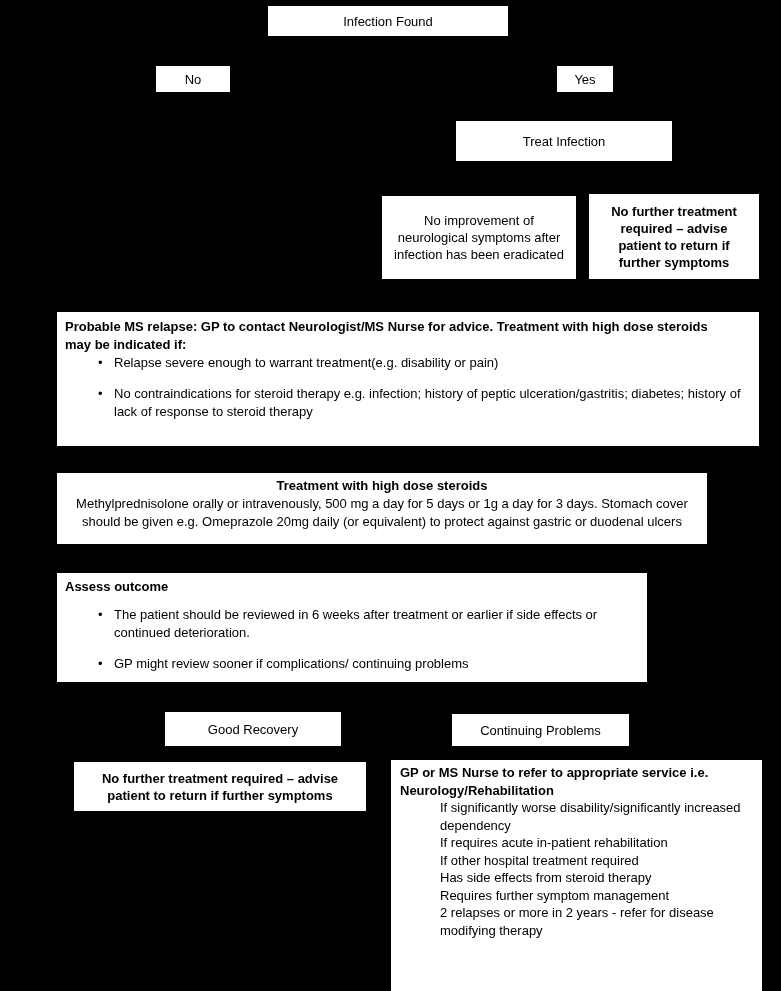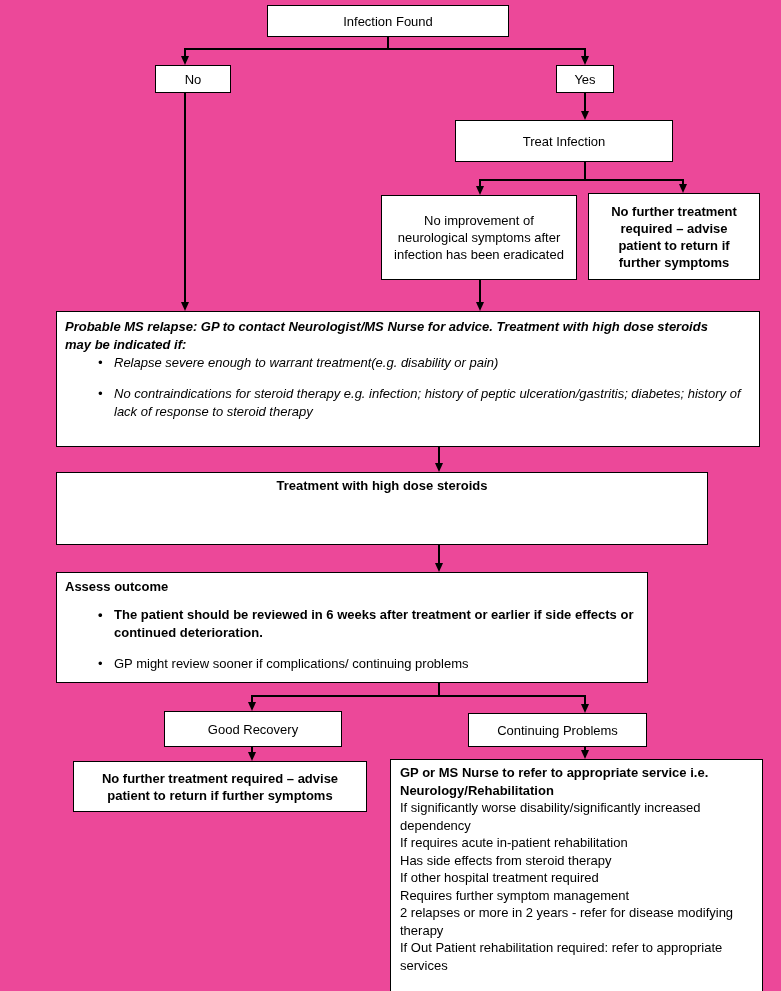--- a/index.html
+++ b/index.html
@@ -1,19 +1,19 @@
 <!DOCTYPE html>
 <html><head>
 <meta charset="utf-8">
 <style>
   html,body{margin:0;padding:0;background:#ffffff;}
   #canvas{
     position:relative;
     width:781px;height:991px;
-    background:#ec4899;
+    background:#000000;
     font-family:"Liberation Sans", sans-serif;
     color:#000000;
     font-size:13px;
   }
   .box{
     position:absolute;
     background:#ffffff;
     border:1.5px solid #000000;
     box-sizing:border-box;
     line-height:17px;
@@ -26,21 +26,21 @@
   .arrowhead{
     position:absolute;width:0;height:0;
     border-left:4.5px solid transparent;
     border-right:4.5px solid transparent;
     border-top:9px solid #000000;
   }
   .blist{margin:0;padding:0;list-style:none;}
   .blist li{position:relative;padding-left:49px;line-height:18px;}
   .blist li::before{content:"\2022";position:absolute;left:33px;top:0;}
   .hline-block{display:block;white-space:nowrap;}
-  .refer-line{display:block;}
+  .refer-line{display:block;margin-left:40px;}
 </style>
 </head>
 <body>
 
 <div id="canvas">
 
   <div class="box flexc" style="left:267px;top:5px;width:242px;height:32px;">
     <span>Infection Found</span>
   </div>
 
@@ -57,62 +57,62 @@
   </div>
 
   <div class="box flexc" style="left:381px;top:195px;width:196px;height:85px;padding:0 11px;">
     <span>No improvement of neurological symptoms after infection has been eradicated</span>
   </div>
 
   <div class="box flexc bold" style="left:588px;top:193px;width:172px;height:87px;padding:0 10px;">
     <span>No further treatment required – advise patient to return if further symptoms</span>
   </div>
 
-  <div class="box" style="left:56px;top:311px;width:704px;height:136px;padding:6px 4px 0 8px;line-height:18px;font-style:italic;">
+  <div class="box" style="left:56px;top:311px;width:704px;height:136px;padding:6px 4px 0 8px;line-height:18px;">
     <span class="bold hline-block">Probable MS relapse: GP to contact Neurologist/MS Nurse for advice.  Treatment with high dose steroids</span>
     <span class="bold hline-block">may be indicated if:</span>
     <ul class="blist">
       <li style="">Relapse severe enough to warrant treatment(e.g. disability or pain)</li>
       <li style="margin-top:13px;">No contraindications for steroid therapy e.g. infection; history of peptic ulceration/gastritis; diabetes; history of lack of response to steroid therapy</li>
     </ul>
   </div>
 
   <div class="box" style="left:56px;top:472px;width:652px;height:73px;padding:4px 8px;text-align:center;line-height:18px;">
     <span class="bold hline-block" style="white-space:normal;">Treatment with high dose steroids</span>
+    <span>Methylprednisolone orally or intravenously, 500 mg a day for 5 days or 1g a day for 3 days. Stomach cover should be given e.g. Omeprazole 20mg daily (or equivalent) to protect against gastric or duodenal ulcers</span>
   </div>
 
   <div class="box" style="left:56px;top:572px;width:592px;height:111px;padding:5px 4px 0 8px;line-height:18px;">
     <span class="bold hline-block">Assess outcome</span>
     <ul class="blist">
-      <li style="margin-top:10px;font-weight:bold;">The patient should be reviewed in 6 weeks after treatment or earlier if side effects or continued deterioration.</li>
+      <li style="margin-top:10px;">The patient should be reviewed in 6 weeks after treatment or earlier if side effects or continued deterioration.</li>
       <li style="margin-top:13px;">GP might review sooner if complications/ continuing problems</li>
     </ul>
   </div>
 
   <div class="box flexc" style="left:164px;top:711px;width:178px;height:36px;">
     <span>Good Recovery</span>
   </div>
 
-  <div class="box flexc" style="left:468px;top:713px;width:179px;height:34px;">
+  <div class="box flexc" style="left:451px;top:713px;width:179px;height:34px;">
     <span>Continuing Problems</span>
   </div>
 
   <div class="box flexc bold" style="left:73px;top:761px;width:294px;height:51px;padding:0 10px;">
     <span>No further treatment required – advise patient to return if further symptoms</span>
   </div>
 
   <div class="box" style="left:390px;top:759px;width:373px;height:260px;padding:4px 9px;line-height:17.5px;">
     <span class="bold" style="display:block;">GP or MS Nurse to refer to appropriate service i.e. Neurology/Rehabilitation</span>
     <span class="refer-line">If significantly worse disability/significantly increased dependency</span>
     <span class="refer-line">If requires acute in-patient rehabilitation</span>
+    <span class="refer-line">If other hospital treatment required</span>
     <span class="refer-line">Has side effects from steroid therapy</span>
-    <span class="refer-line">If other hospital treatment required</span>
     <span class="refer-line">Requires further symptom management</span>
     <span class="refer-line">2 relapses or more in 2 years - refer for disease modifying therapy</span>
-    <span class="refer-line">If Out Patient rehabilitation required: refer to appropriate services</span>
   </div>
 
   <div class="vline" style="left:387.25px;top:37px;height:11px;"></div>
   <div class="hline" style="left:184.25px;top:48px;width:401.5px;"></div>
   <div class="vline" style="left:184.25px;top:48px;height:8px;"></div>
   <div class="arrowhead" style="left:180.5px;top:56px;"></div>
   <div class="vline" style="left:584.25px;top:48px;height:8px;"></div>
   <div class="arrowhead" style="left:580.5px;top:56px;"></div>
 
   <div class="vline" style="left:184.25px;top:93px;height:209px;"></div>

